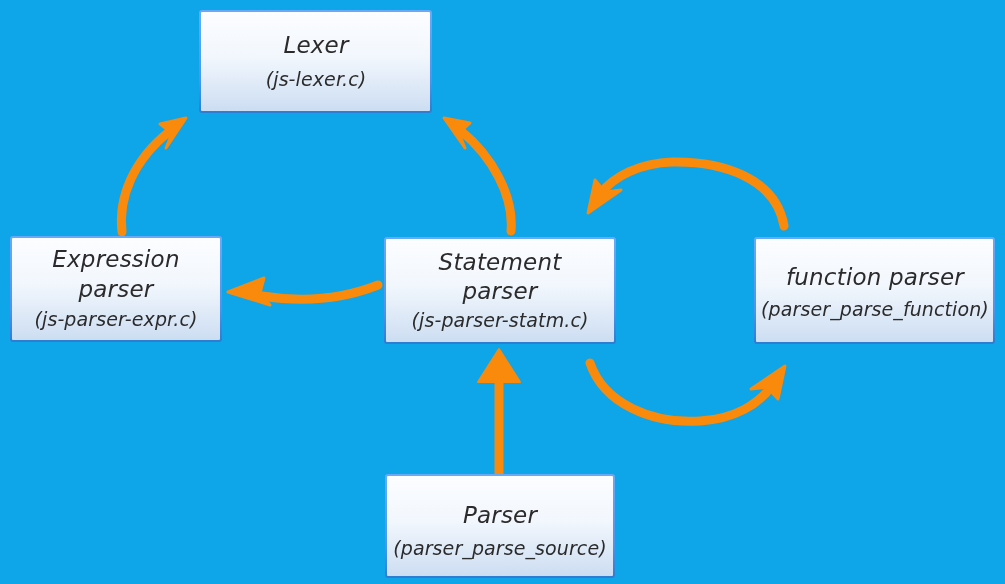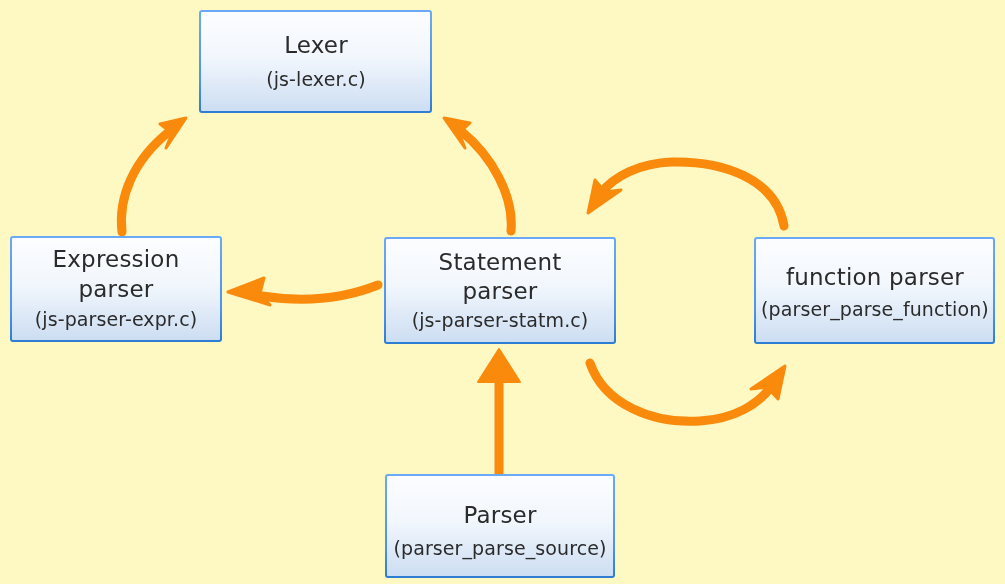--- a/index.html
+++ b/index.html
@@ -11,21 +11,22 @@
   body {
     width: 1005px;
     height: 584px;
     font-family: "DejaVu Sans", sans-serif;
     overflow: hidden;
   }
   #diagram-root {
     position: relative;
     width: 1005px;
     height: 584px;
-    background: #fef9c3;
+    background: #0ea5e9;
+    font-style: italic;
   }
   svg.layer {
     position: absolute;
     left: 0;
     top: 0;
     width: 1005px;
     height: 584px;
   }
   svg.arrow-layer { z-index: 1; }
   svg.node-layer  { z-index: 2; }

